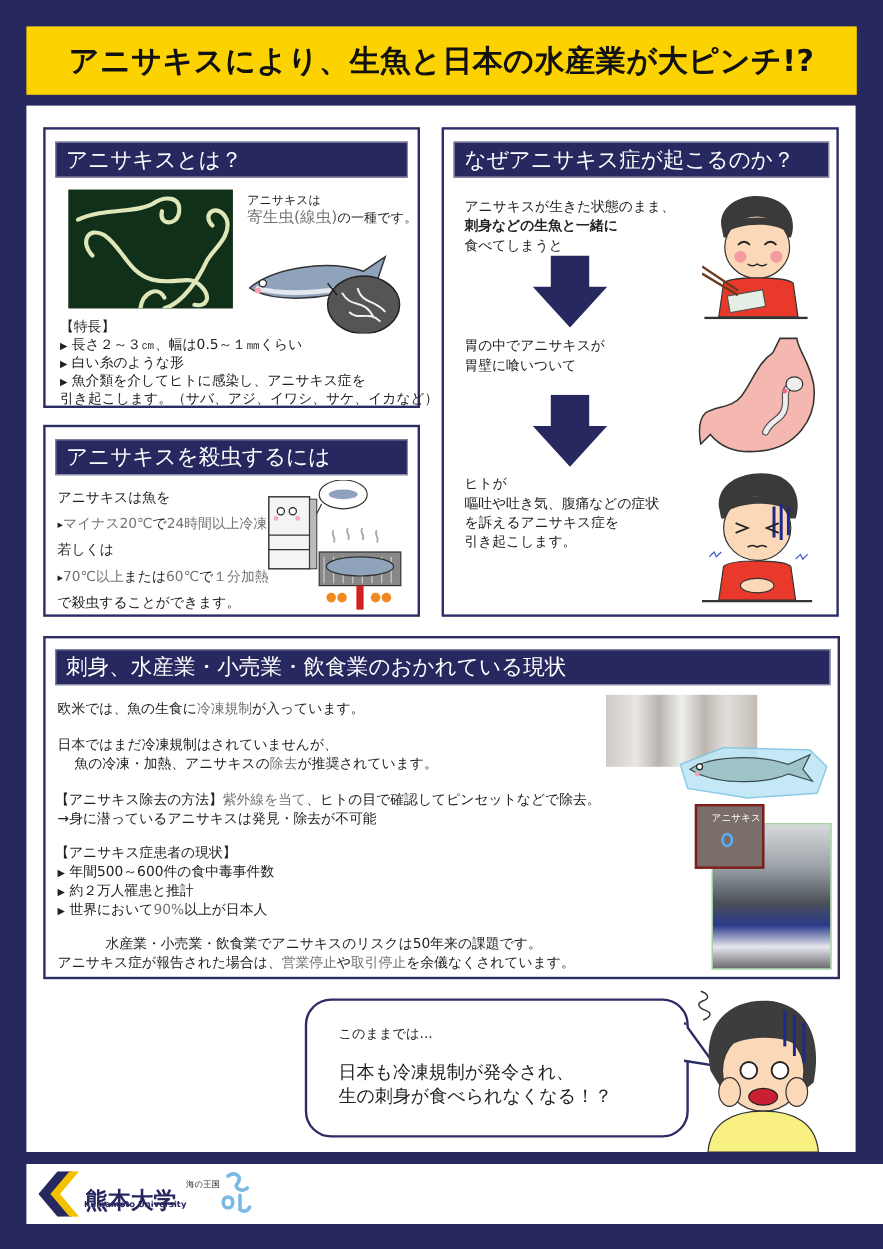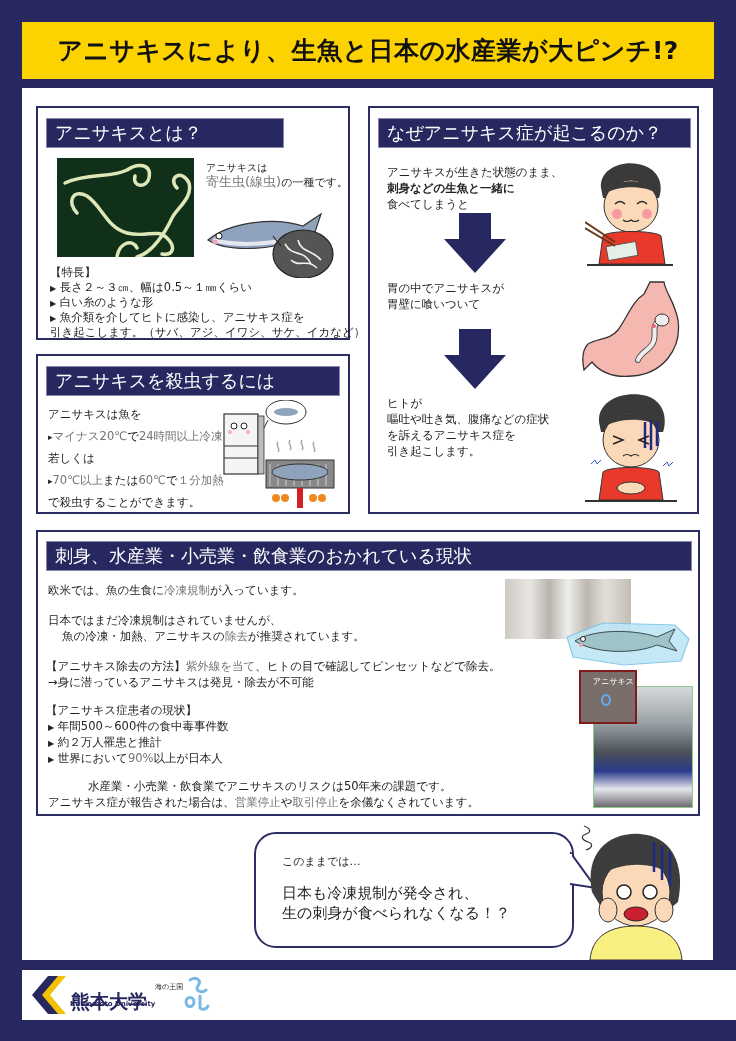--- a/index.html
+++ b/index.html
@@ -20,21 +20,21 @@
 </head>
 <body>
 
 <div class="abs title-bar">
   <h1>アニサキスにより、生魚と日本の水産業が大ピンチ!?</h1>
 </div>
 
 <div class="abs panel"></div>
 
 <div class="abs box" style="left:36px;top:106px;width:314px;height:234px;">
-  <div class="box-head" style="left:8px;top:10px;width:238px;height:30px;">
+  <div class="box-head" style="left:8px;top:10px;width:294px;height:30px;">
     <span>アニサキスとは？</span>
   </div>
 
   <div class="abs" style="left:19px;top:50px;width:137px;height:99px;background:#0d2a12;overflow:hidden;">
     <svg width="137" height="99" viewBox="0 0 137 99">
       <rect width="137" height="99" fill="#10301a"></rect>
       <g fill="none" stroke="#dfe6b8" stroke-width="3.5" stroke-linecap="round">
         <path d="M8 25 C 30 15, 55 20, 70 12 C 80 5, 95 5, 92 20 C 90 30, 75 30, 78 18"></path>
         <path d="M20 55 C 10 45, 15 30, 30 38 C 45 48, 50 70, 70 75 C 90 80, 100 70, 110 80 C 120 90, 115 98, 105 96"></path>
         <path d="M120 30 C 110 20, 125 10, 132 25 C 136 40, 120 50, 115 60 C 108 75, 95 95, 80 99"></path>

